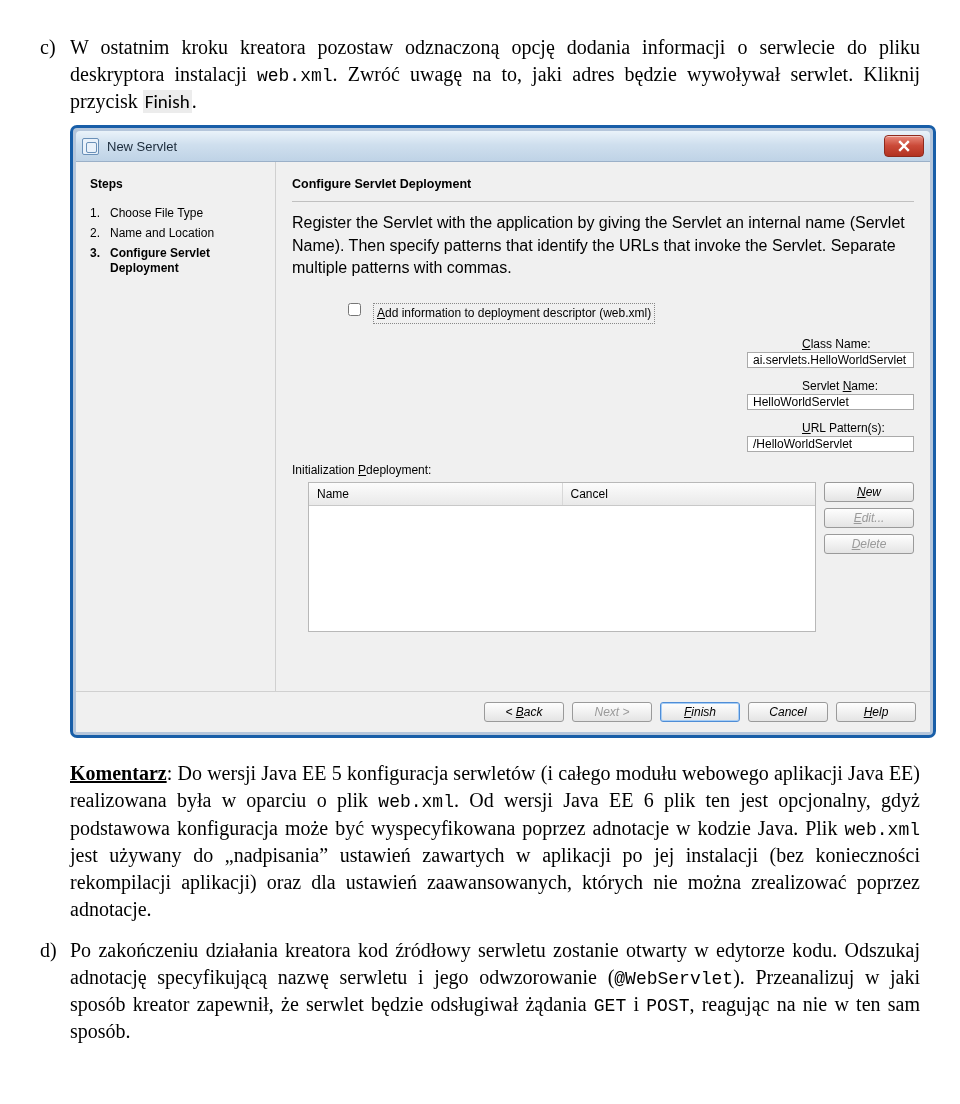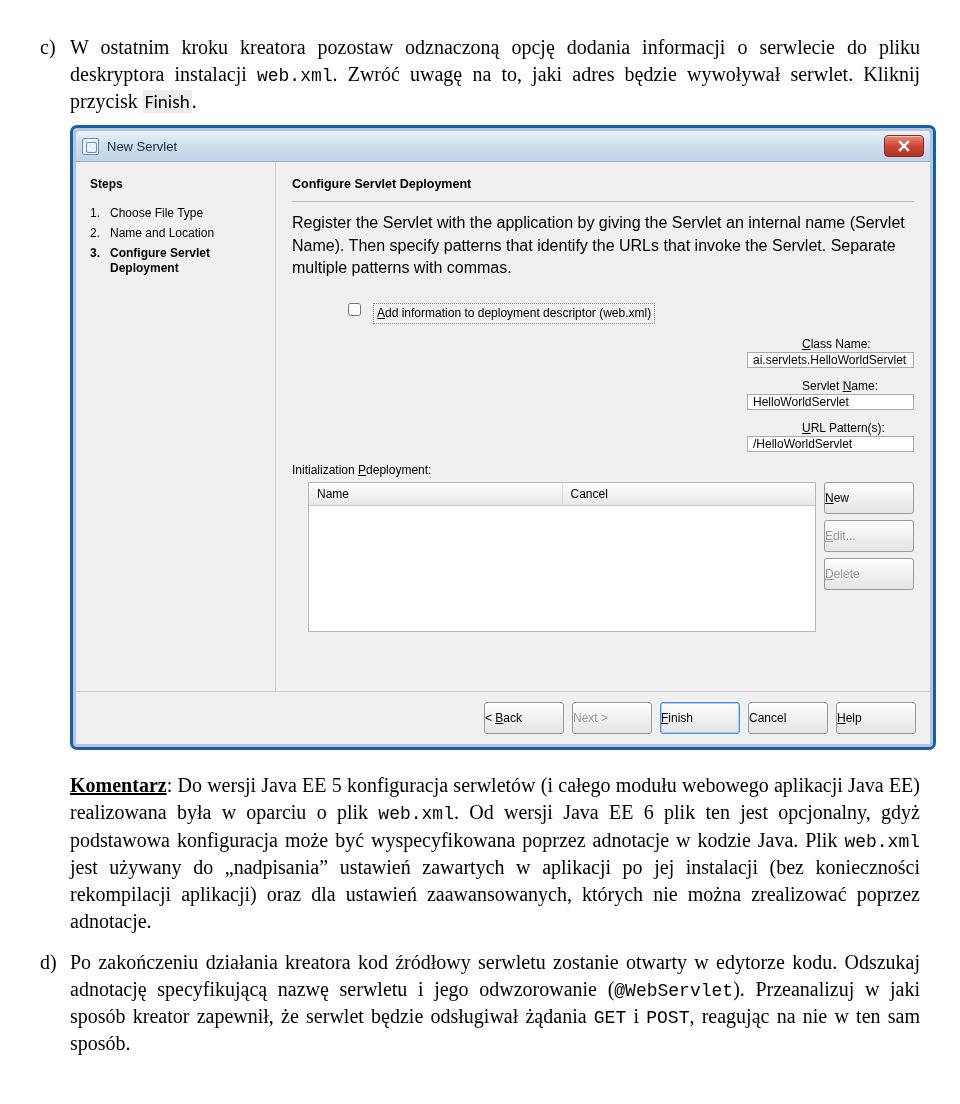--- a/index.html
+++ b/index.html
@@ -104,25 +104,26 @@
   }
   .params-table .thead {
     display: flex; background: linear-gradient(#fcfcfc,#e9e9e9);
     border-bottom: 1px solid #c8c8c8; font-size: 12px;
   }
   .params-table .thead div { padding: 3px 8px; flex: 1; }
   .params-table .thead div:first-child { border-right: 1px solid #d8d8d8; }
   .side-btns { width: 90px; display: flex; flex-direction: column; gap: 6px; }
 
   .winbtn {
-    height: 32px; border: 1px solid #9a9a9a; border-radius: 3px;
+    height: 20px; border: 1px solid #9a9a9a; border-radius: 3px;
     background: linear-gradient(#fefefe,#e4e4e4);
     font-size: 12px; font-family: Tahoma, Arial, sans-serif;
-    display: flex; align-items: center; 
+    display: flex; align-items: center; justify-content: center;
     color: #000;
+    font-style: italic;
   }
   .winbtn .ul { text-decoration: underline; }
   .winbtn.disabled { color: #9a9a9a; }
   .winbtn.primary { border: 1px solid #4f8dd6; box-shadow: 0 0 0 1px #a6cdf5 inset; }
 
   .footer-bar {
     background: #f0f0f0;
     border-top: 1px solid #d0d0d0;
     padding: 10px 14px;
     display: flex; justify-content: flex-end; gap: 8px;

